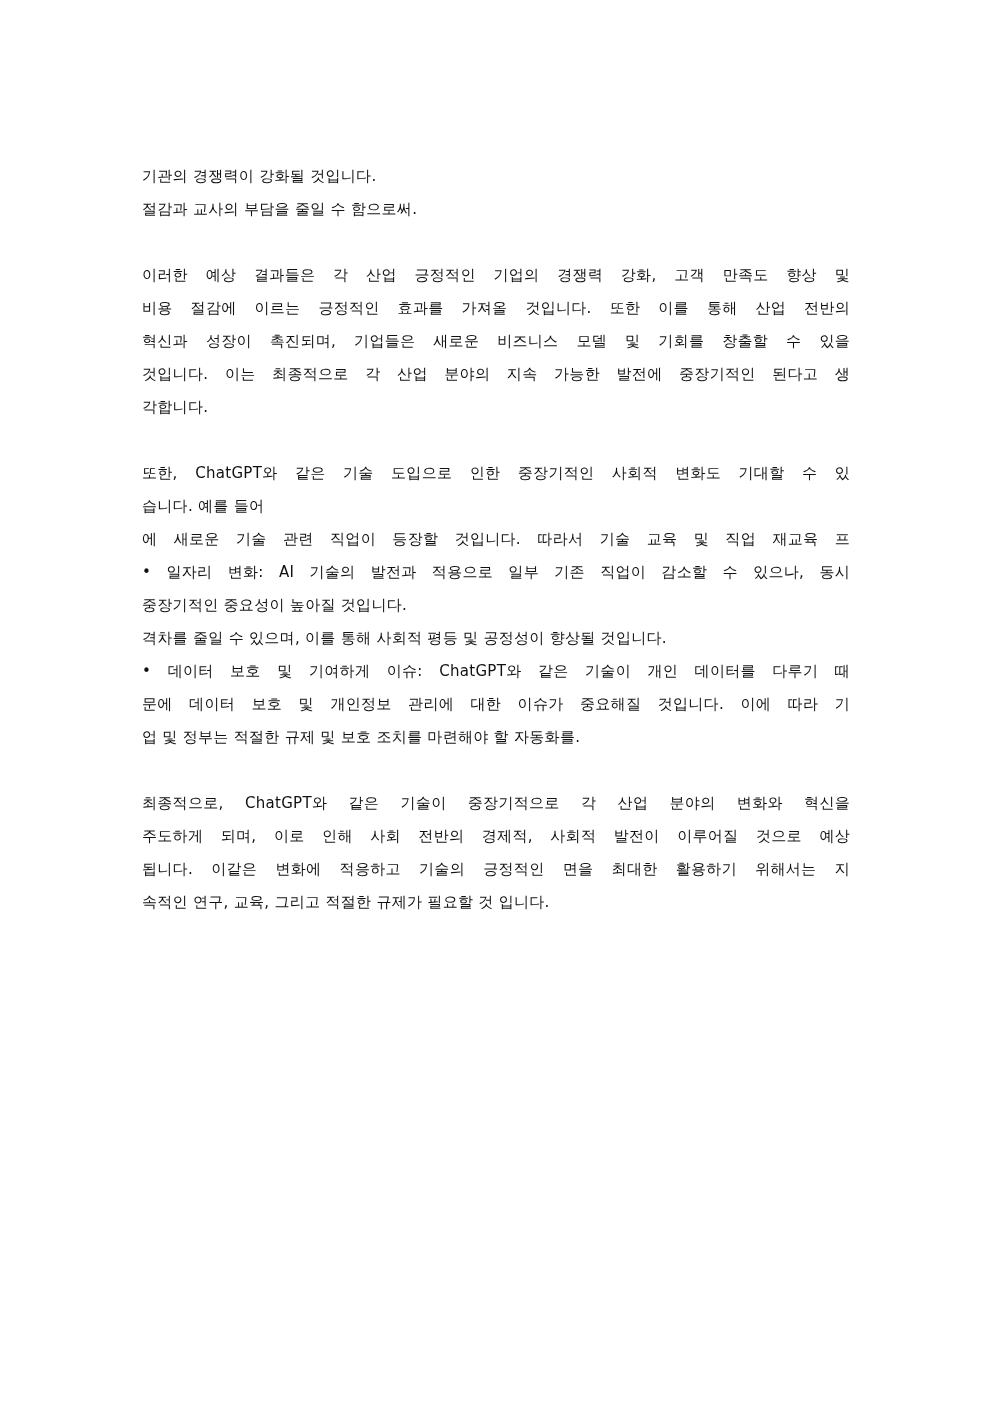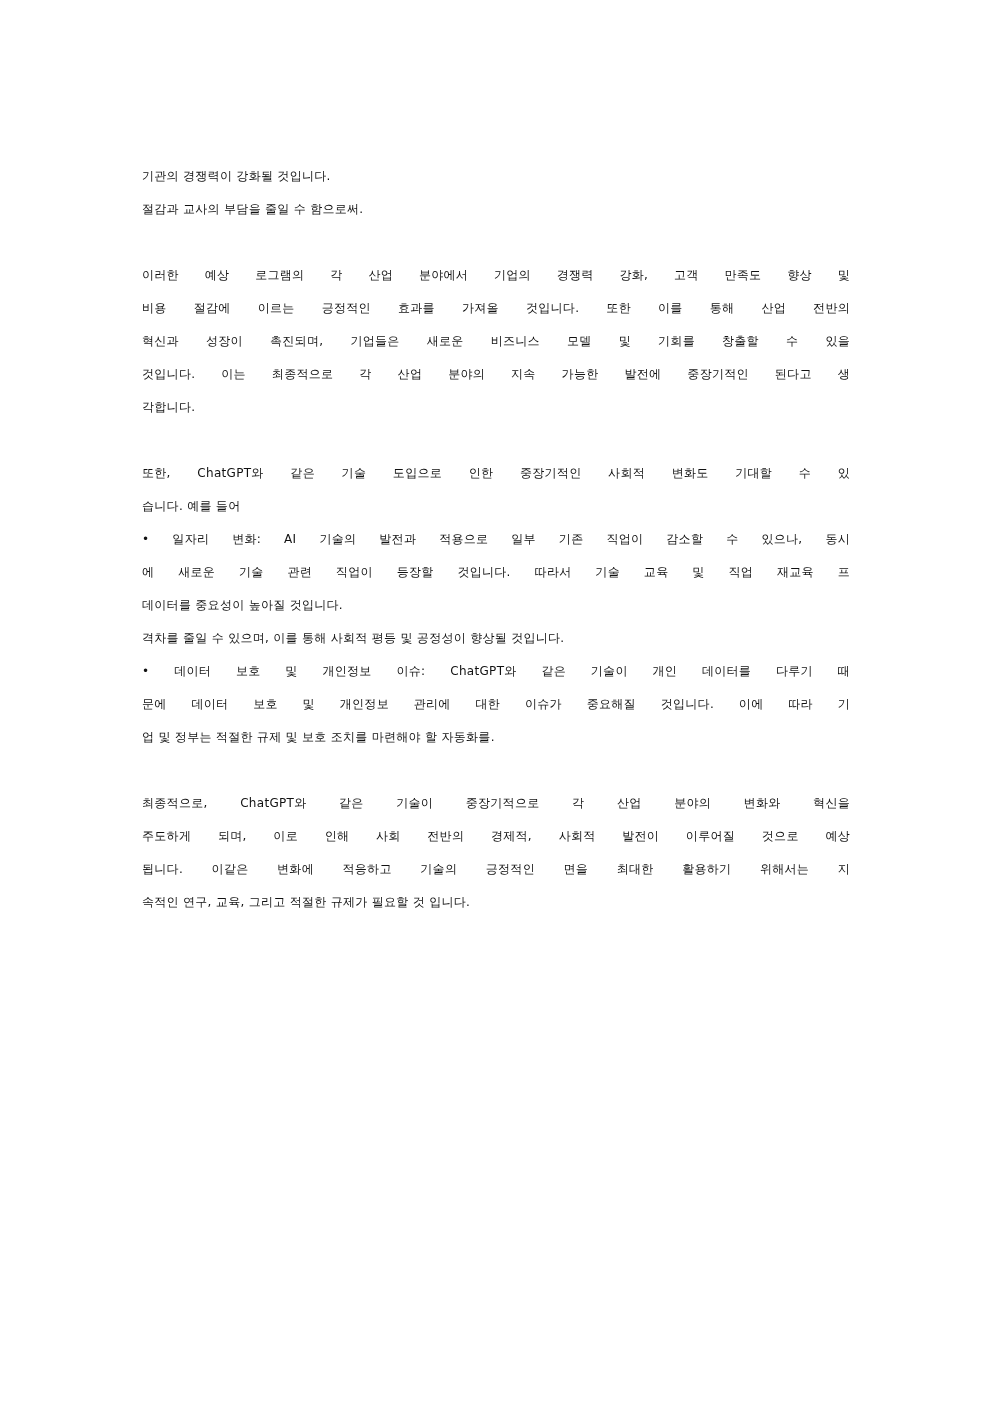--- a/index.html
+++ b/index.html
@@ -1,61 +1,61 @@
 <!DOCTYPE html>
 <html><head>
 <meta charset="utf-8">
 <style>
   html, body { margin: 0; padding: 0; background: #ffffff; }
   body { width: 992px; height: 1403px; position: relative; overflow: hidden; }
   .page {
     position: absolute; left: 142px; top: 160px; width: 708px;
     font-family: "DejaVu Sans", "Liberation Sans", sans-serif;
-    font-size: 12px; color: #111111; line-height: 33px;
+    font-size: 15px; color: #111111; line-height: 33px;
   }
   .line {
     display: block; height: 33px; white-space: nowrap;
     text-align: justify; text-align-last: justify; letter-spacing: 0.3px;
   }
   .line.last { text-align-last: left; }
   .gap { height: 33px; }
 </style>
 </head>
 <body>
 
 <div class="page">
   <div>
     <span class="line last">기관의 경쟁력이 강화될 것입니다.</span>
   </div>
   <div>
     <span class="line last">절감과 교사의 부담을 줄일 수 함으로써.</span>
   </div>
   <div class="gap"></div>
   <div>
-    <span class="line"> 이러한 예상 로그램의 각 산업 분야에서 기업의 경쟁력 강화, 고객 만족도 향상 및</span>
+    <span class="line"> 이러한 예상 결과들은 각 산업 긍정적인 기업의 경쟁력 강화, 고객 만족도 향상 및</span>
     <span class="line">비용 절감에 이르는 긍정적인 효과를 가져올 것입니다. 또한 이를 통해 산업 전반의</span>
     <span class="line">혁신과 성장이 촉진되며, 기업들은 새로운 비즈니스 모델 및 기회를 창출할 수 있을</span>
     <span class="line">것입니다. 이는 최종적으로 각 산업 분야의 지속 가능한 발전에 중장기적인 된다고 생</span>
     <span class="line last">각합니다.</span>
   </div>
   <div class="gap"></div>
   <div>
     <span class="line">또한, ChatGPT와 같은 기술 도입으로 인한 중장기적인 사회적 변화도 기대할 수 있</span>
     <span class="line last">습니다. 예를 들어</span>
   </div>
   <div>
+    <span class="line">에 새로운 기술 관련 직업이 등장할 것입니다. 따라서 기술 교육 및 직업 재교육 프</span>
     <span class="line">• 일자리 변화: AI 기술의 발전과 적용으로 일부 기존 직업이 감소할 수 있으나, 동시</span>
-    <span class="line">에 새로운 기술 관련 직업이 등장할 것입니다. 따라서 기술 교육 및 직업 재교육 프</span>
-    <span class="line last">데이터를 중요성이 높아질 것입니다.</span>
+    <span class="line last">중장기적인 중요성이 높아질 것입니다.</span>
   </div>
   <div>
     <span class="line last">격차를 줄일 수 있으며, 이를 통해 사회적 평등 및 공정성이 향상될 것입니다.</span>
   </div>
   <div>
-    <span class="line">• 데이터 보호 및 개인정보 이슈: ChatGPT와 같은 기술이 개인 데이터를 다루기 때</span>
+    <span class="line">• 데이터 보호 및 기여하게 이슈: ChatGPT와 같은 기술이 개인 데이터를 다루기 때</span>
     <span class="line">문에 데이터 보호 및 개인정보 관리에 대한 이슈가 중요해질 것입니다. 이에 따라 기</span>
     <span class="line last">업 및 정부는 적절한 규제 및 보호 조치를 마련해야 할 자동화를.</span>
   </div>
   <div class="gap"></div>
   <div>
     <span class="line"> 최종적으로, ChatGPT와 같은 기술이 중장기적으로 각 산업 분야의 변화와 혁신을</span>
     <span class="line">주도하게 되며, 이로 인해 사회 전반의 경제적, 사회적 발전이 이루어질 것으로 예상</span>
     <span class="line">됩니다. 이같은 변화에 적응하고 기술의 긍정적인 면을 최대한 활용하기 위해서는 지</span>
     <span class="line last">속적인 연구, 교육, 그리고 적절한 규제가 필요할 것 입니다.</span>
   </div>

